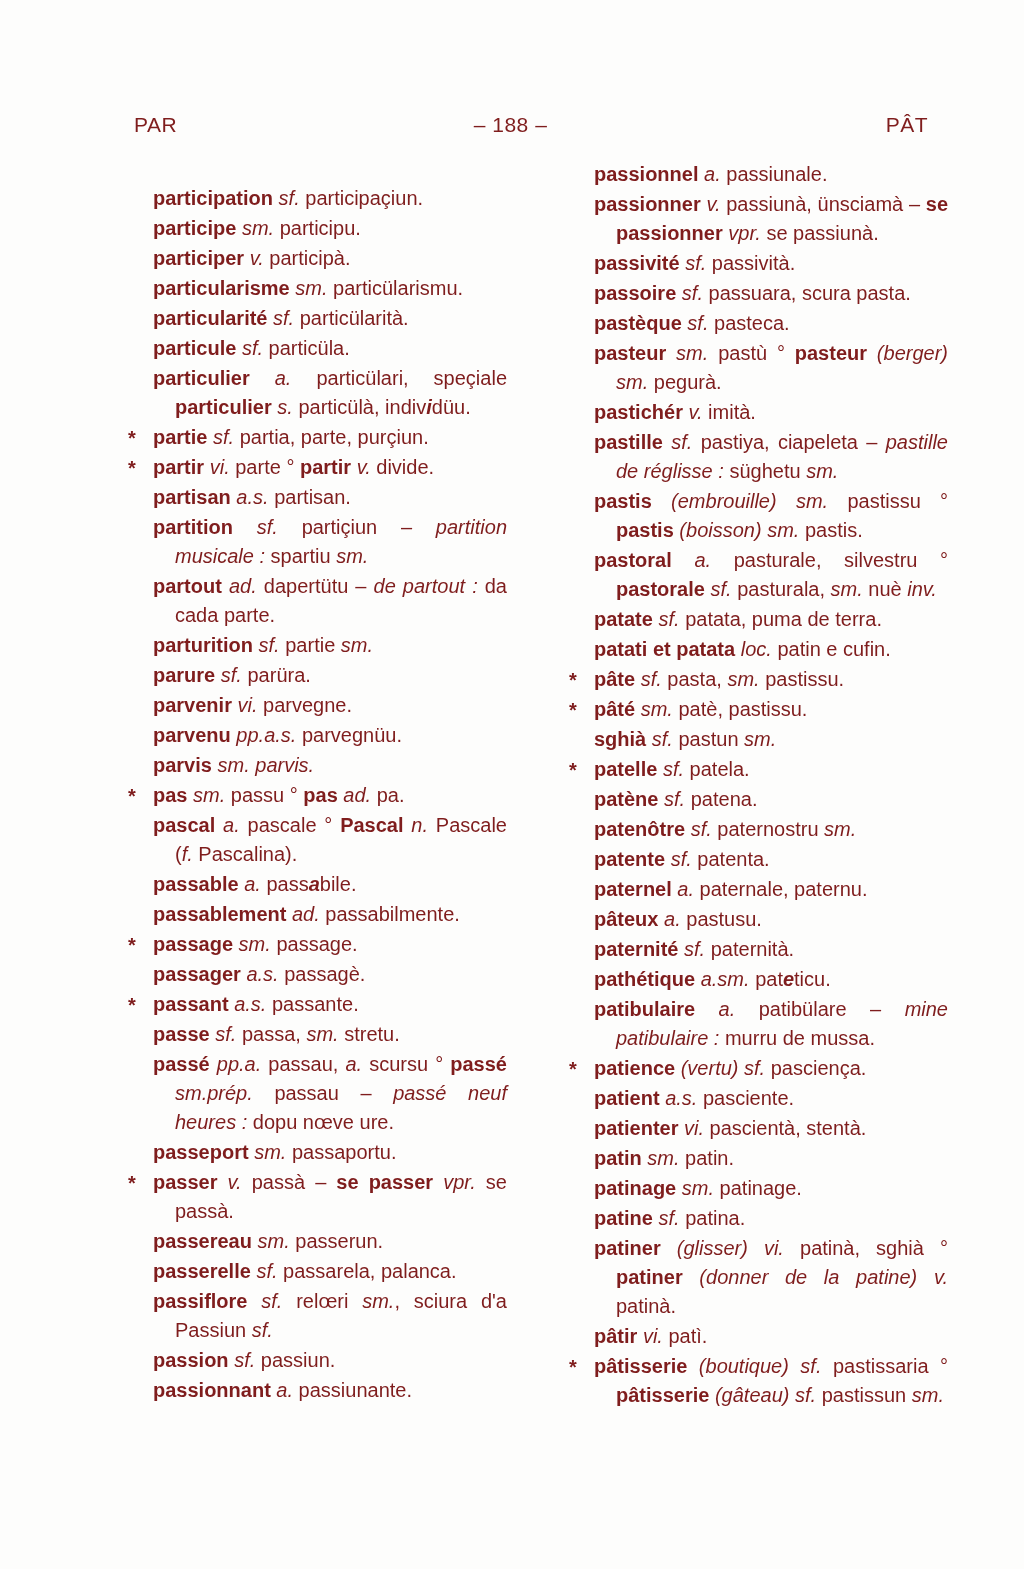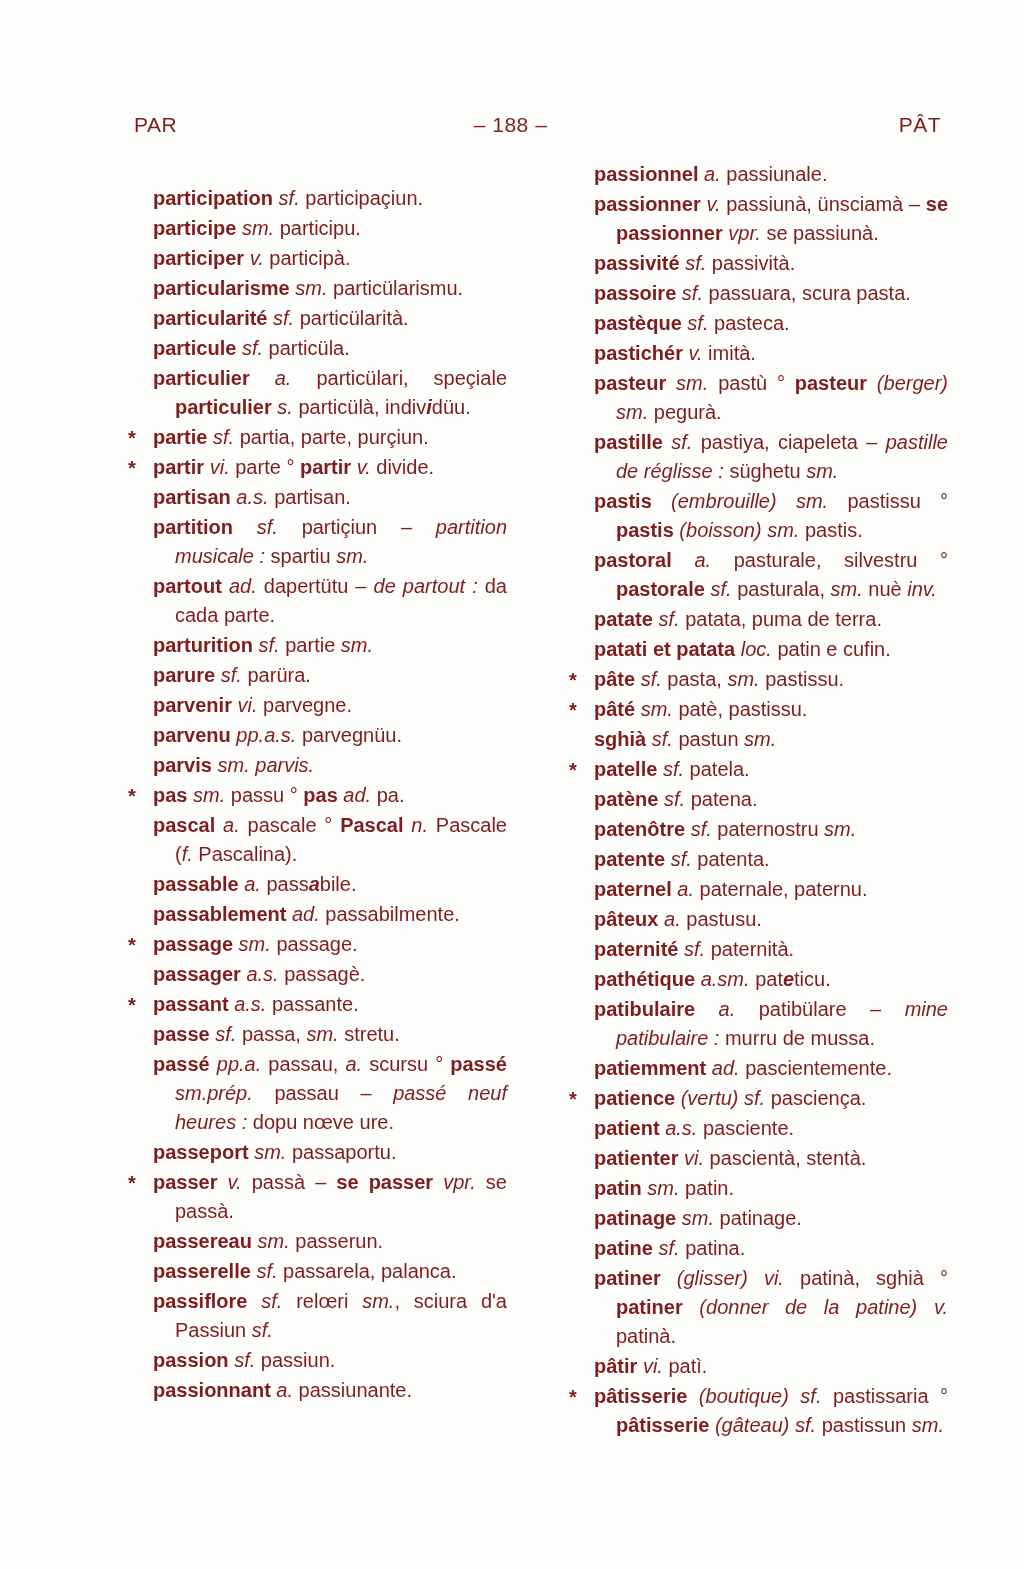--- a/index.html
+++ b/index.html
@@ -19,21 +19,21 @@
   .header-left, .header-center, .header-right {
     position: absolute;
     top: 112px;
     font-size: 21px;
     line-height: 26px;
     letter-spacing: 0.5px;
     white-space: nowrap;
   }
   .header-left  { left: 134px; }
   .header-center{ left: 50%; transform: translateX(-52%); }
-  .header-right { right: 83px; }
+  .header-right { right: 96px; }
 
   .col {
     position: absolute;
     top: 160px;
     width: 392px;
     text-align: justify;
   }
   .col-left  { left: 115px; margin-top: 24px; }
   .col-right { left: 556px; }
 
@@ -100,40 +100,39 @@
       <p class="entry"><span class="s-b">passiflore </span><span class="s-i">sf.</span><span class="s-r"> relœri </span><span class="s-i">sm.</span><span class="s-r">, sciura d'a Passiun </span><span class="s-i">sf.</span></p>
       <p class="entry"><span class="s-b">passion </span><span class="s-i">sf.</span><span class="s-r"> passiun.</span></p>
       <p class="entry"><span class="s-b">passionnant </span><span class="s-i">a.</span><span class="s-r"> passiunante.</span></p>
     </div>
   <div class="col col-right">
       <p class="entry"><span class="s-b">passionnel </span><span class="s-i">a.</span><span class="s-r"> passiunale.</span></p>
       <p class="entry"><span class="s-b">passionner </span><span class="s-i">v.</span><span class="s-r"> passiunà, ünsciamà – </span><span class="s-b">se passionner </span><span class="s-i">vpr.</span><span class="s-r"> se passiunà.</span></p>
       <p class="entry"><span class="s-b">passivité </span><span class="s-i">sf.</span><span class="s-r"> passività.</span></p>
       <p class="entry"><span class="s-b">passoire </span><span class="s-i">sf.</span><span class="s-r"> passuara, scura pasta.</span></p>
       <p class="entry"><span class="s-b">pastèque </span><span class="s-i">sf.</span><span class="s-r"> pasteca.</span></p>
+      <p class="entry"><span class="s-b">pasteur </span><span class="s-i">sm.</span><span class="s-r"> pastù ° </span><span class="s-b">pasteur </span><span class="s-i">(berger) sm.</span><span class="s-r"> pegurà.</span></p>
       <p class="entry"><span class="s-b">pastichér </span><span class="s-i">v.</span><span class="s-r"> imità.</span></p>
-      <p class="entry"><span class="s-b">pasteur </span><span class="s-i">sm.</span><span class="s-r"> pastù ° </span><span class="s-b">pasteur </span><span class="s-i">(berger) sm.</span><span class="s-r"> pegurà.</span></p>
       <p class="entry"><span class="s-b">pastille </span><span class="s-i">sf.</span><span class="s-r"> pastiya, ciapeleta – </span><span class="s-i">pastille de réglisse :</span><span class="s-r"> süghetu </span><span class="s-i">sm.</span></p>
       <p class="entry"><span class="s-b">pastis </span><span class="s-i">(embrouille) sm.</span><span class="s-r"> pastissu ° </span><span class="s-b">pastis </span><span class="s-i">(boisson) sm.</span><span class="s-r"> pastis.</span></p>
       <p class="entry"><span class="s-b">pastoral </span><span class="s-i">a.</span><span class="s-r"> pasturale, silvestru ° </span><span class="s-b">pastorale </span><span class="s-i">sf.</span><span class="s-r"> pasturala, </span><span class="s-i">sm.</span><span class="s-r"> nuè </span><span class="s-i">inv.</span></p>
       <p class="entry"><span class="s-b">patate </span><span class="s-i">sf.</span><span class="s-r"> patata, puma de terra.</span></p>
       <p class="entry"><span class="s-b">patati et patata </span><span class="s-i">loc.</span><span class="s-r"> patin e cufin.</span></p>
       <p class="entry"><span class="star">*</span><span class="s-b">pâte </span><span class="s-i">sf.</span><span class="s-r"> pasta, </span><span class="s-i">sm.</span><span class="s-r"> pastissu.</span></p>
       <p class="entry"><span class="star">*</span><span class="s-b">pâté </span><span class="s-i">sm.</span><span class="s-r"> patè, pastissu.</span></p>
       <p class="entry"><span class="s-b">sghià </span><span class="s-i">sf.</span><span class="s-r"> pastun </span><span class="s-i">sm.</span></p>
       <p class="entry"><span class="star">*</span><span class="s-b">patelle </span><span class="s-i">sf.</span><span class="s-r"> patela.</span></p>
       <p class="entry"><span class="s-b">patène </span><span class="s-i">sf.</span><span class="s-r"> patena.</span></p>
       <p class="entry"><span class="s-b">patenôtre </span><span class="s-i">sf.</span><span class="s-r"> paternostru </span><span class="s-i">sm.</span></p>
       <p class="entry"><span class="s-b">patente </span><span class="s-i">sf.</span><span class="s-r"> patenta.</span></p>
       <p class="entry"><span class="s-b">paternel </span><span class="s-i">a.</span><span class="s-r"> paternale, paternu.</span></p>
       <p class="entry"><span class="s-b">pâteux </span><span class="s-i">a.</span><span class="s-r"> pastusu.</span></p>
       <p class="entry"><span class="s-b">paternité </span><span class="s-i">sf.</span><span class="s-r"> paternità.</span></p>
       <p class="entry"><span class="s-b">pathétique </span><span class="s-i">a.sm.</span><span class="s-r"> pat</span><span class="s-bi">e</span><span class="s-r">ticu.</span></p>
       <p class="entry"><span class="s-b">patibulaire </span><span class="s-i">a.</span><span class="s-r"> patibülare – </span><span class="s-i">mine patibulaire :</span><span class="s-r"> murru de mussa.</span></p>
-      <p class="entry"><span class="s-b">patiemment </span><span class="s-i">ad.</span><span class="s-r"> pascientemente.</span></p>
       <p class="entry"><span class="star">*</span><span class="s-b">patience </span><span class="s-i">(vertu) sf.</span><span class="s-r"> pasciença.</span></p>
       <p class="entry"><span class="s-b">patient </span><span class="s-i">a.s.</span><span class="s-r"> pasciente.</span></p>
       <p class="entry"><span class="s-b">patienter </span><span class="s-i">vi.</span><span class="s-r"> pascientà, stentà.</span></p>
       <p class="entry"><span class="s-b">patin </span><span class="s-i">sm.</span><span class="s-r"> patin.</span></p>
       <p class="entry"><span class="s-b">patinage </span><span class="s-i">sm.</span><span class="s-r"> patinage.</span></p>
       <p class="entry"><span class="s-b">patine </span><span class="s-i">sf.</span><span class="s-r"> patina.</span></p>
       <p class="entry"><span class="s-b">patiner </span><span class="s-i">(glisser) vi.</span><span class="s-r"> patinà, sghià ° </span><span class="s-b">patiner </span><span class="s-i">(donner de la patine) v.</span><span class="s-r"> patinà.</span></p>
       <p class="entry"><span class="s-b">pâtir </span><span class="s-i">vi.</span><span class="s-r"> patì.</span></p>
       <p class="entry"><span class="star">*</span><span class="s-b">pâtisserie </span><span class="s-i">(boutique) sf.</span><span class="s-r"> pastissaria ° </span><span class="s-b">pâtisserie </span><span class="s-i">(gâteau) sf.</span><span class="s-r"> pastissun </span><span class="s-i">sm.</span></p>
     </div>

